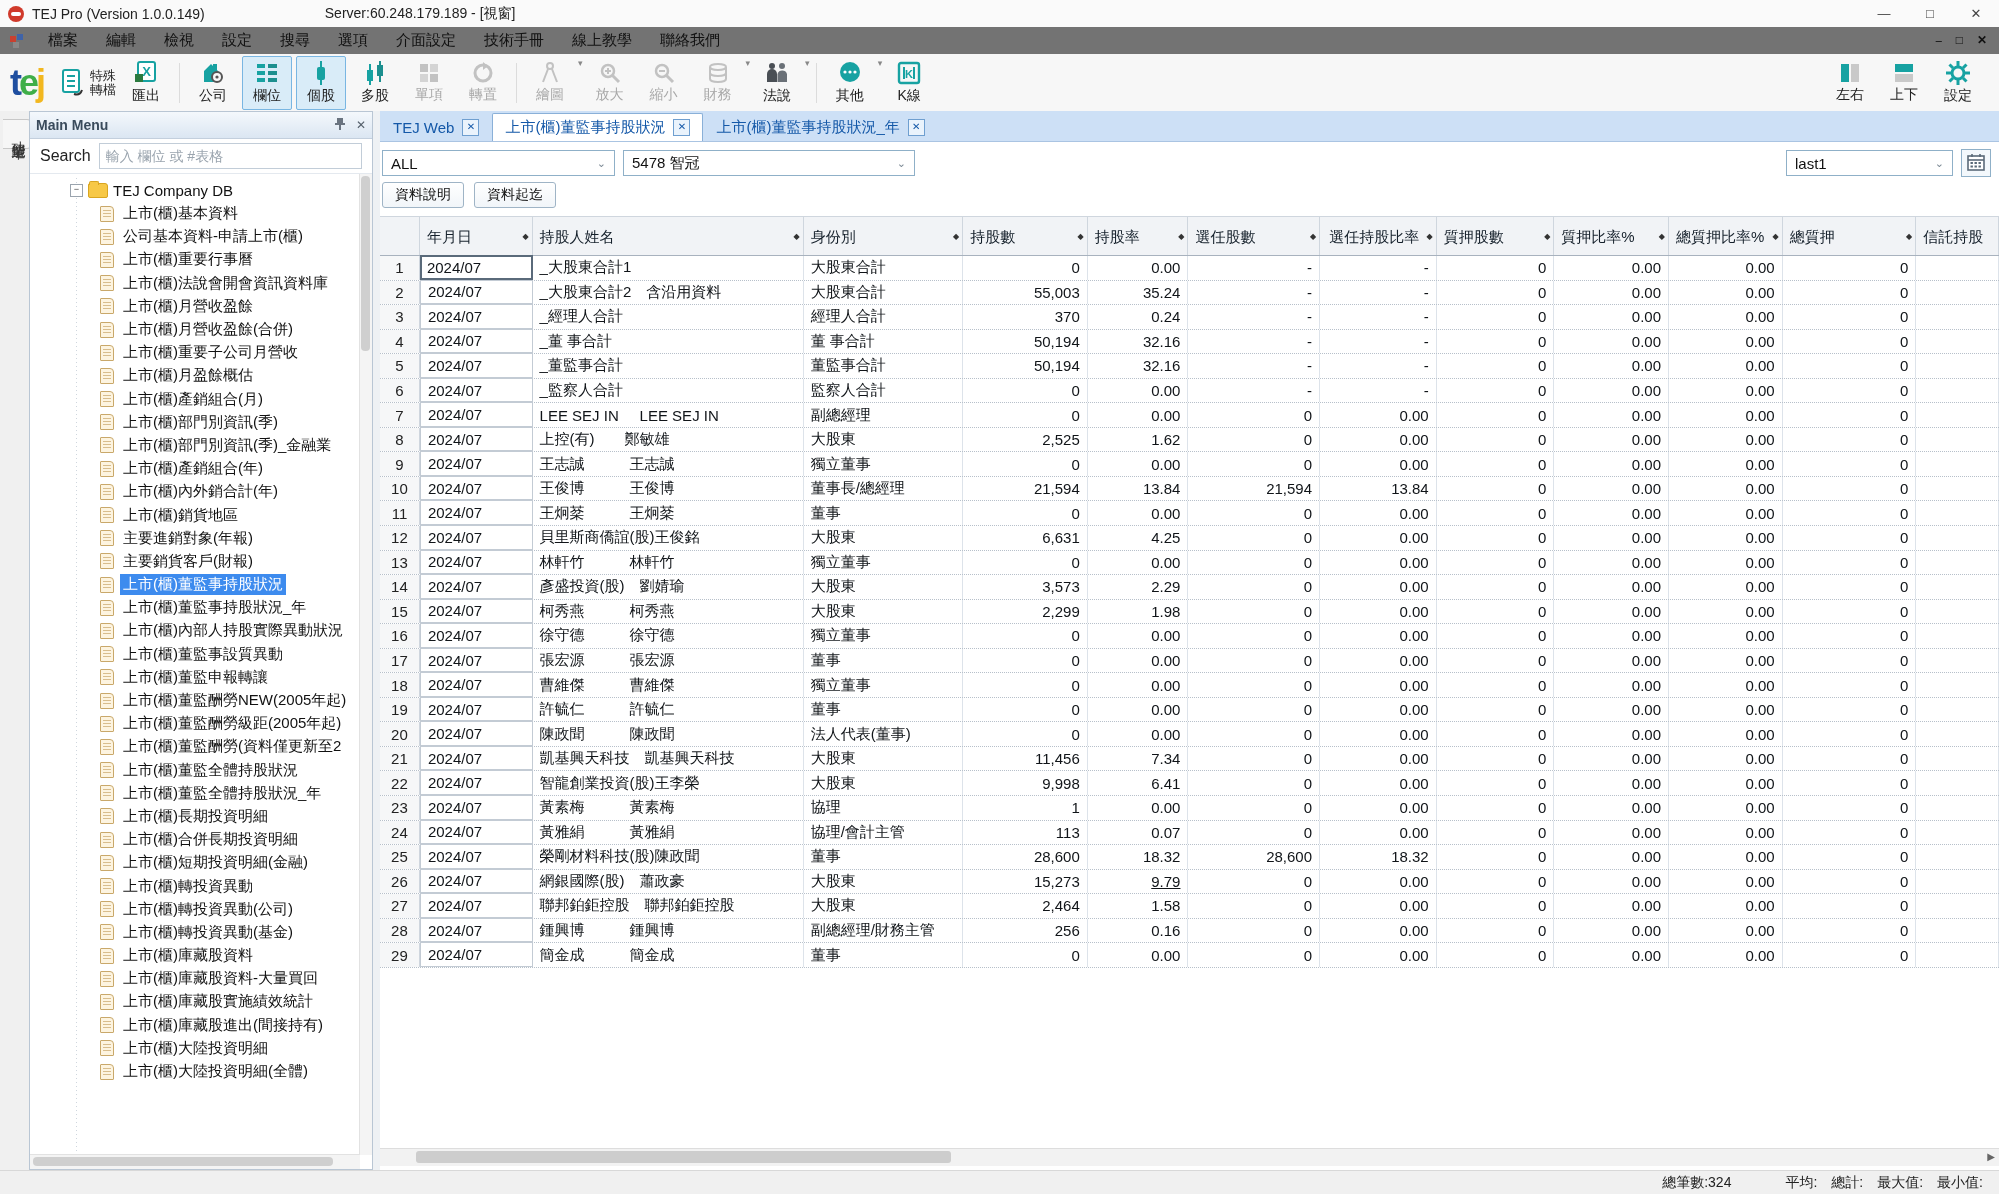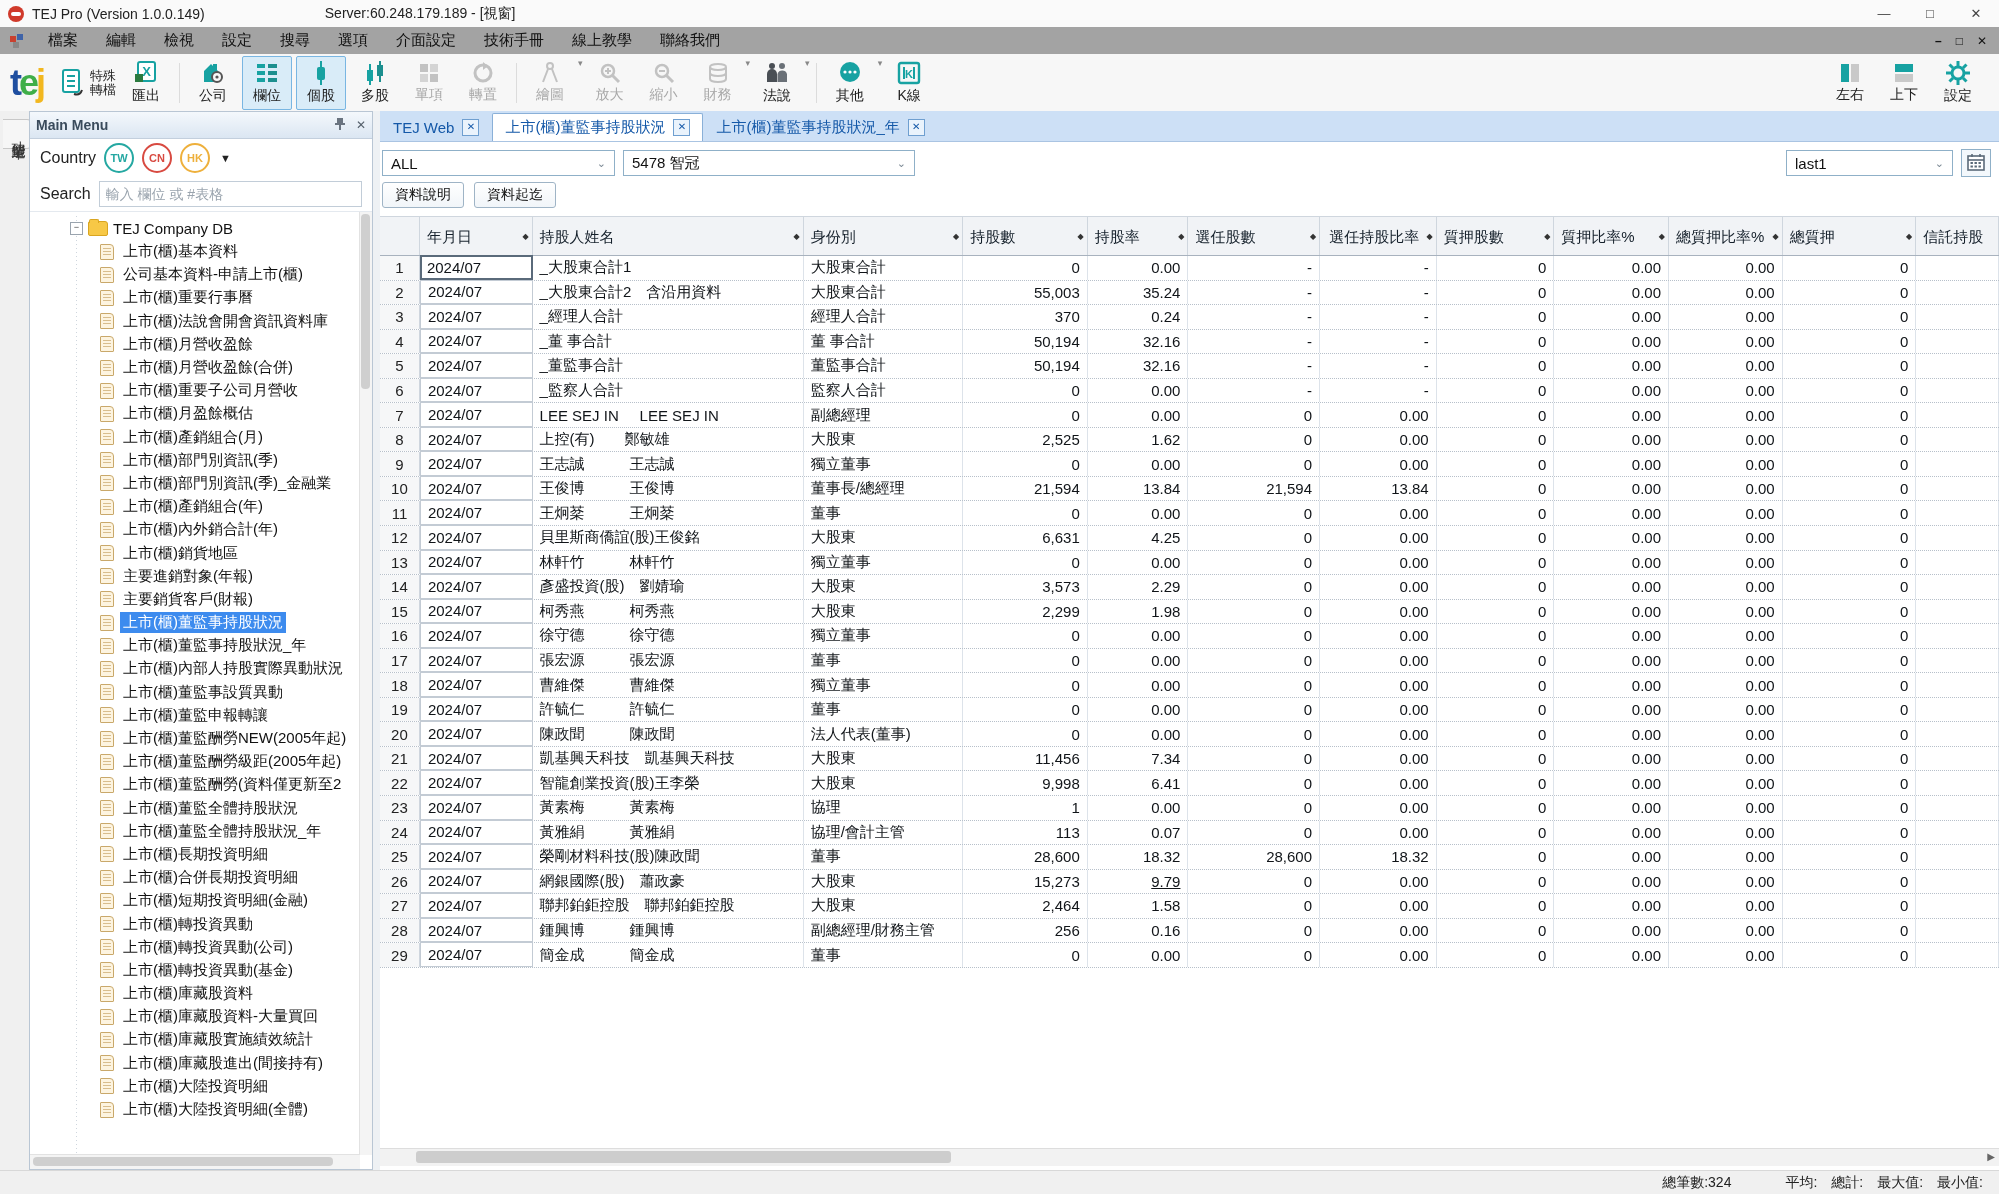--- a/index.html
+++ b/index.html
@@ -10,22 +10,22 @@
             border-bottom:1px solid #e2e2e2;display:flex;align-items:center;}
   .app-ico{width:16px;height:16px;border-radius:50%;background:#d03a2b;margin:0 8px 0 8px;
            position:relative;flex:0 0 auto;}
   .app-ico:before{content:"";position:absolute;left:3px;top:6px;width:10px;height:4px;background:#fff;border-radius:2px;}
   .title-txt{font-size:14px;color:#222;}
   .title-server{font-size:14px;color:#222;margin-left:120px;}
   .wctrl{margin-left:auto;display:flex;height:100%;}
   .wbtn{width:46px;height:100%;display:flex;align-items:center;justify-content:center;
         font-size:13px;color:#444;cursor:default;}
   
-  .menubar{position:absolute;left:0;top:27px;width:100%;height:27px;background:#a3a3a3;
-           display:flex;align-items:center;border-bottom:1px solid #ececec;}
+  .menubar{position:absolute;left:0;top:27px;width:100%;height:27px;background:#737373;
+           display:flex;align-items:center;border-bottom:1px solid #ececec;font-family:Liberation Serif, serif;}
   .mdi-ico{width:14px;height:14px;margin:0 10px;position:relative;flex:0 0 auto;}
   .mdi-ico i{position:absolute;width:6px;height:6px;}
   .mdi-ico i:nth-child(1){left:0;top:2px;background:#c9402f;}
   .mdi-ico i:nth-child(2){left:7px;top:0;background:#3f63a8;}
   .mdi-ico i:nth-child(3){left:3px;top:8px;background:#888;}
   .menu-item{padding:0 14px;font-size:15px;color:#111;height:100%;display:flex;align-items:center;}
   .mdi-ctrl{margin-left:auto;display:flex;gap:14px;padding-right:12px;font-weight:bold;font-size:12px;color:#111;}
   
   .toolbar{position:absolute;left:0;top:54px;width:100%;height:57px;background:#f7f7f7;
            border-bottom:2px solid #9fb6c8;display:flex;align-items:center;}
@@ -412,27 +412,20 @@
       <span class="sp-title">Main Menu</span>
       <span class="sp-icos">
         <span><svg width="12" height="14" viewBox="0 0 12 14">
               <rect x="3" y="1" width="6" height="6" fill="#6a7480"></rect>
               <line x1="1" y1="7" x2="11" y2="7" stroke="#6a7480" stroke-width="2"></line>
               <line x1="6" y1="7" x2="6" y2="13" stroke="#6a7480" stroke-width="2"></line>
             </svg></span>
         <span>✕</span>
       </span>
     </div>
-    <div class="country-row">
-      <span class="c-label">Country</span>
-      <span class="cbadge tw">TW</span>
-      <span class="cbadge cn">CN</span>
-      <span class="cbadge hk">HK</span>
-      <span class="cdrop">▼</span>
-    </div>
     <div class="search-row">
       <span class="s-label">Search</span>
       <input class="search-input" placeholder="輸入 欄位 或 #表格" style="">
     </div>
     <div class="treewrap">
       <div class="tree">
         <div class="troot">
           <span class="expander">−</span>
           <span class="folder"></span>
           <span class="troot-label">TEJ Company DB</span>

